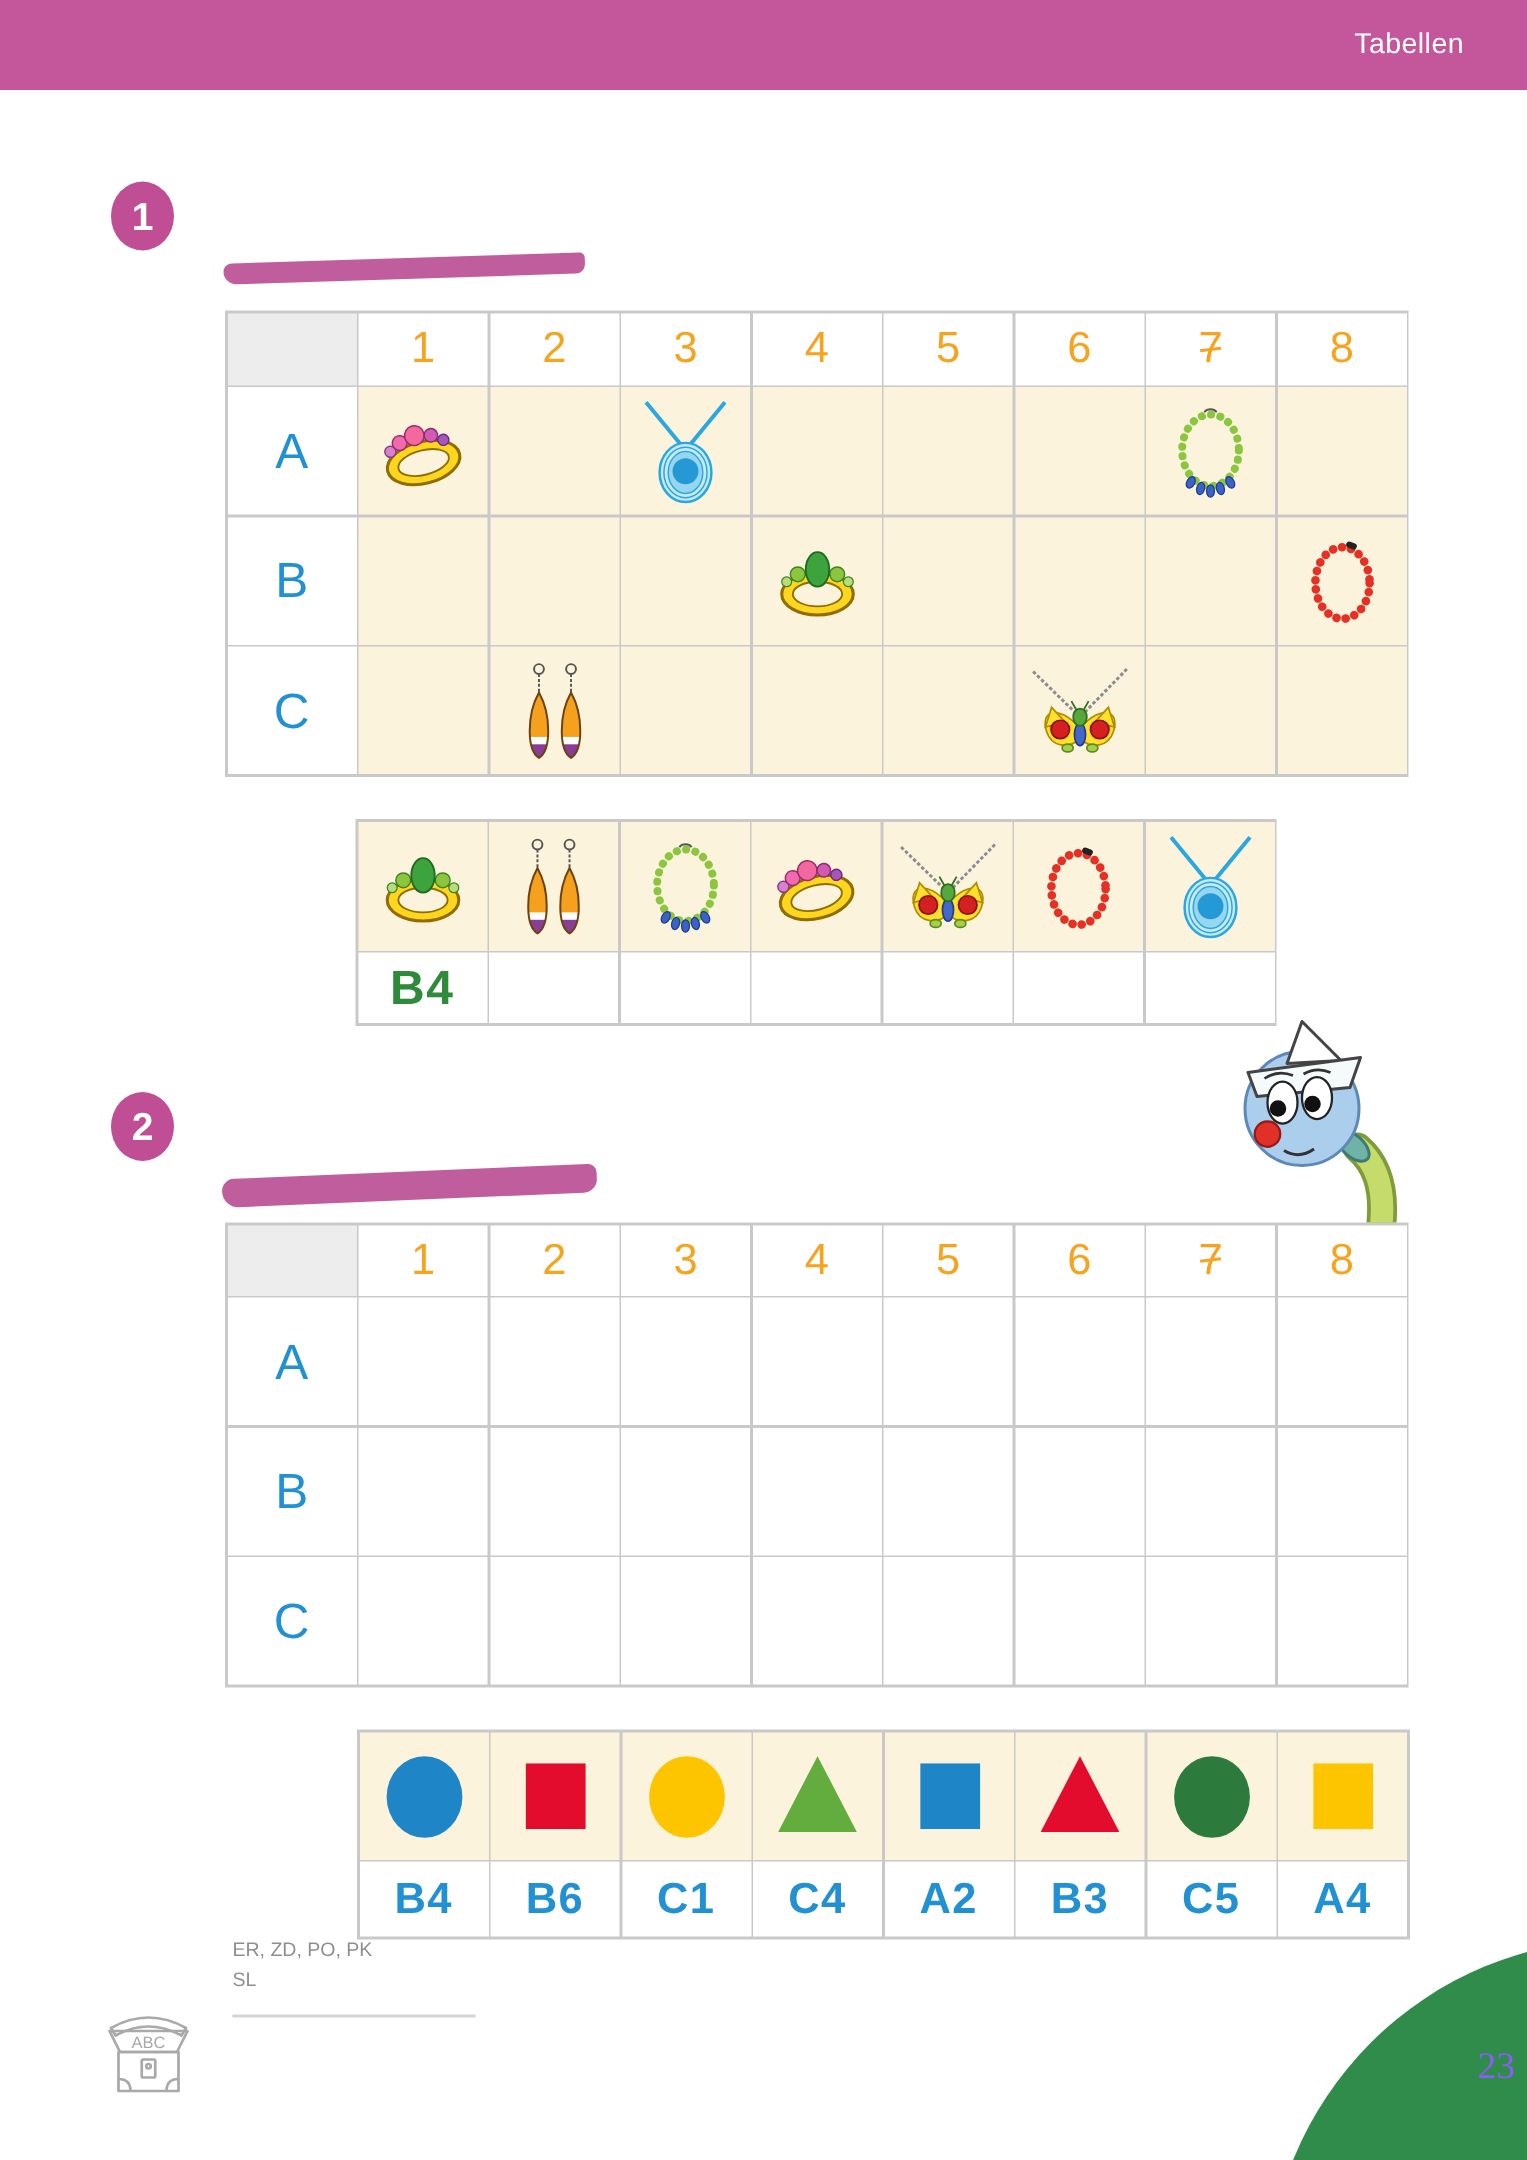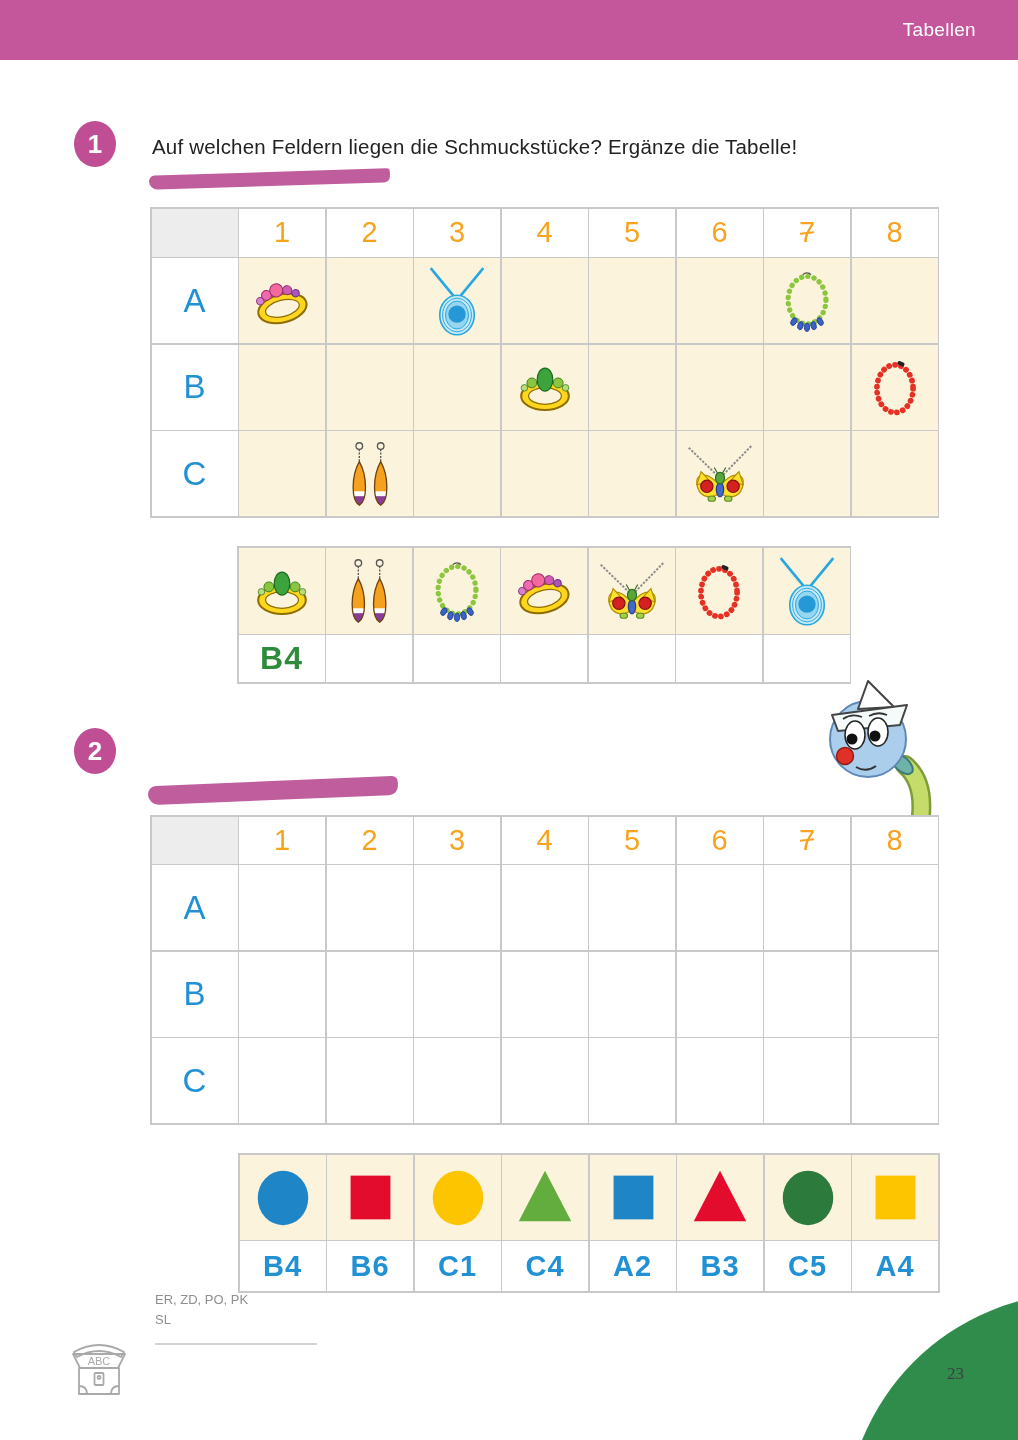--- a/index.html
+++ b/index.html
@@ -37,35 +37,34 @@
   .ans-blue{color:#2191d4;font-size:29px;font-weight:700;letter-spacing:1px;}
   .jw{width:74px;height:74px;}
   .sy{width:68px;height:68px;}
   
   #mascot{position:absolute;left:812px;top:675px;width:128px;height:140px;z-index:4;}
   
   #chest{position:absolute;left:70px;top:1336px;width:58px;height:62px;}
   .foot-line{position:absolute;left:155px;top:1343px;width:162px;height:1.5px;background:#d4d4d4;}
   .foot-text{position:absolute;left:155px;top:1290px;color:#8f8f8f;font-size:13px;line-height:20px;}
   .pgcircle{position:absolute;left:845px;top:1293px;width:470px;height:470px;border-radius:50%;background:#2f8c4a;}
-  .pgnum{position:absolute;left:947px;top:1364px;color:#404040;font-size:17px;font-family:"Liberation Serif",serif;}
+  .pgnum{position:absolute;left:985px;top:1364px;color:#8b5cf6;font-size:25px;font-family:"Liberation Serif",serif;}
 </style>
 </head>
 <body>
 
 <div class="page">
 
   <div class="topbar">
     <span class="topbar-title">Tabellen</span>
   </div>
 
   <div class="badge" id="badge1">
     <span>1</span>
   </div>
-  <div class="prompt" id="prompt1">Auf welchen Feldern liegen die Schmuckstücke? Ergänze die Tabelle!</div>
   <div class="swoosh" id="swoosh1"></div>
 
   <div class="g" id="g1">
     <div class="c cr"></div>
     <div class="c num">1</div>
     <div class="c num">2</div>
     <div class="c num">3</div>
     <div class="c num">4</div>
     <div class="c num">5</div>
     <div class="c num">6</div>

